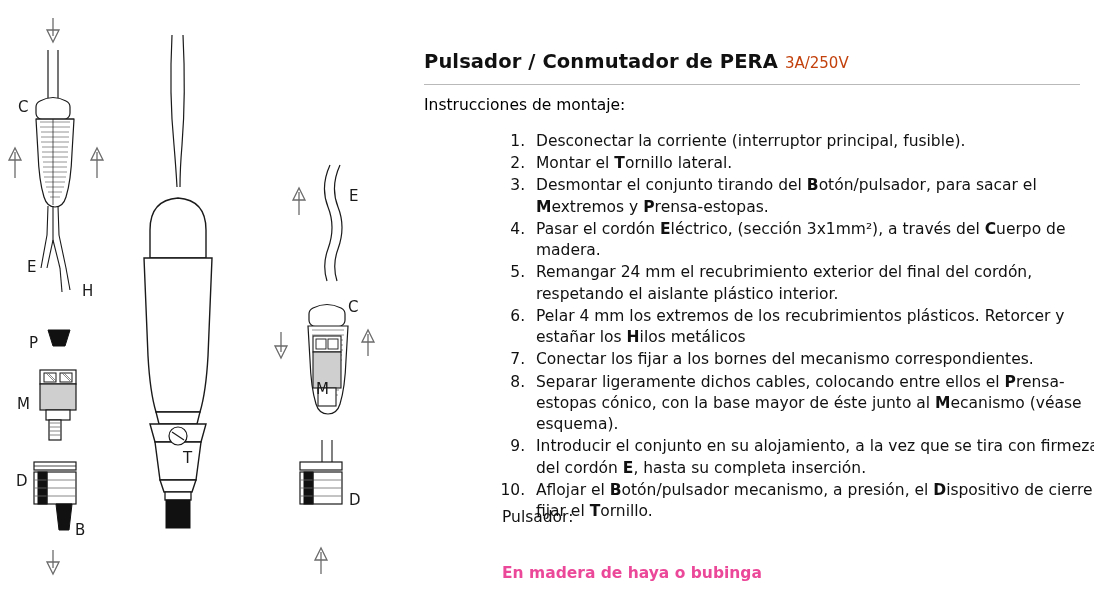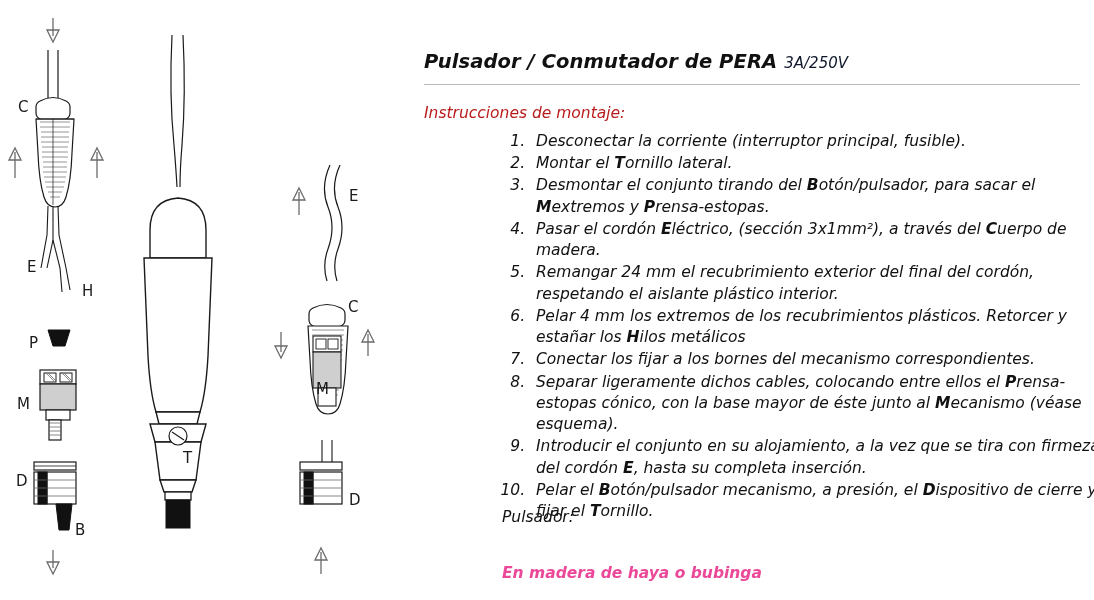--- a/index.html
+++ b/index.html
@@ -38,56 +38,55 @@
     fill: #1a1a1a;
   }
 
   
   .text-pane {
     position: absolute;
     left: 424px;
     top: 0;
     width: 660px;
     height: 439px;
-    font-style: italic;
   }
   .title-row {
     position: absolute;
     left: 0;
     top: 50px;
     width: 656px;
     display: flex;
     align-items: baseline;
   }
   .title-main {
     font-size: 19.5px;
     font-weight: bold;
     letter-spacing: 0.1px;
     color: #111;
   }
   .title-sub {
     font-size: 15px;
     font-weight: normal;
     margin-left: 7px;
-    color: #0f172a;
+    color: #c2410c;
   }
   .title-rule {
     position: absolute;
     left: 0;
     top: 84px;
     width: 656px;
     height: 1px;
     background: #b9b9b9;
   }
   .intro {
     position: absolute;
     left: 0;
-    top: 104px;
-    font-size: 15.5px;
-    color: #b91c1c;
+    top: 96px;
+    font-size: 15.5px;
+    color: #000000;
   }
 
   ol.steps {
     position: absolute;
     left: 78px;
     top: 131px;
     width: 578px;
     margin: 0;
     padding: 0 0 0 28px;
     font-size: 15.5px;
@@ -346,21 +345,21 @@
     <ol class="steps">
         <li value="1"><span>Desconectar la corriente (interruptor principal, fusible).</span></li>
         <li value="2"><span>Montar el </span><b>T</b><span>ornillo lateral.</span></li>
         <li value="3"><span>Desmontar el conjunto tirando del </span><b>B</b><span>otón/pulsador, para sacar el </span><b>M</b><span>extremos y </span><b>P</b><span>rensa-estopas.</span></li>
         <li value="4"><span>Pasar el cordón </span><b>E</b><span>léctrico, (sección 3x1mm²), a través del </span><b>C</b><span>uerpo de madera.</span></li>
         <li value="5"><span>Remangar 24 mm el recubrimiento exterior del final del cordón, respetando el aislante plástico interior.</span></li>
         <li value="6"><span>Pelar 4 mm los extremos de los recubrimientos plásticos. Retorcer y estañar los </span><b>H</b><span>ilos metálicos</span></li>
         <li value="7"><span>Conectar los fijar a los bornes del mecanismo correspondientes.</span></li>
         <li value="8"><span>Separar ligeramente dichos cables, colocando entre ellos el </span><b>P</b><span>rensa-estopas cónico, con la base mayor de éste junto al </span><b>M</b><span>ecanismo (véase esquema).</span></li>
         <li value="9"><span>Introducir el conjunto en su alojamiento, a la vez que se tira con firmeza del cordón </span><b>E</b><span>, hasta su completa inserción.</span></li>
-        <li value="10"><span>Pelar el </span><b>B</b><span>otón/pulsador mecanismo, a presión, el </span><b>D</b><span>ispositivo de cierre y fijar el </span><b>T</b><span>ornillo.</span></li>
+        <li value="10"><span>Aflojar el </span><b>B</b><span>otón/pulsador mecanismo, a presión, el </span><b>D</b><span>ispositivo de cierre y fijar el </span><b>T</b><span>ornillo.</span></li>
       </ol>
 
     <div class="refs">
       <div class="ref-row">
         <span class="ref-label">Pulsador:</span>
       </div>
     </div>
 
     <div class="footnote">En madera de haya o bubinga</div>
   </div>

